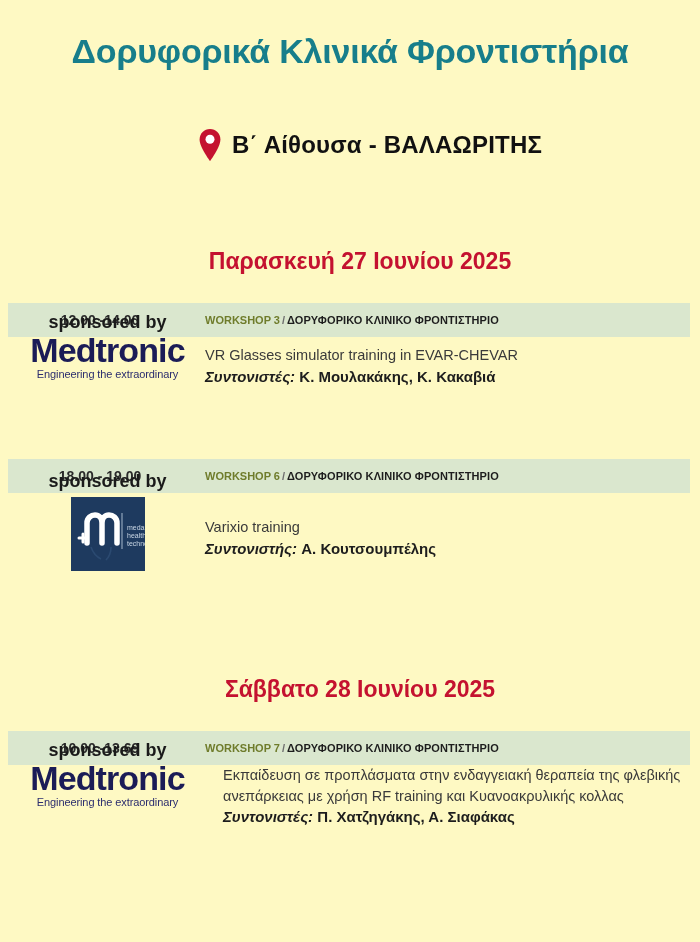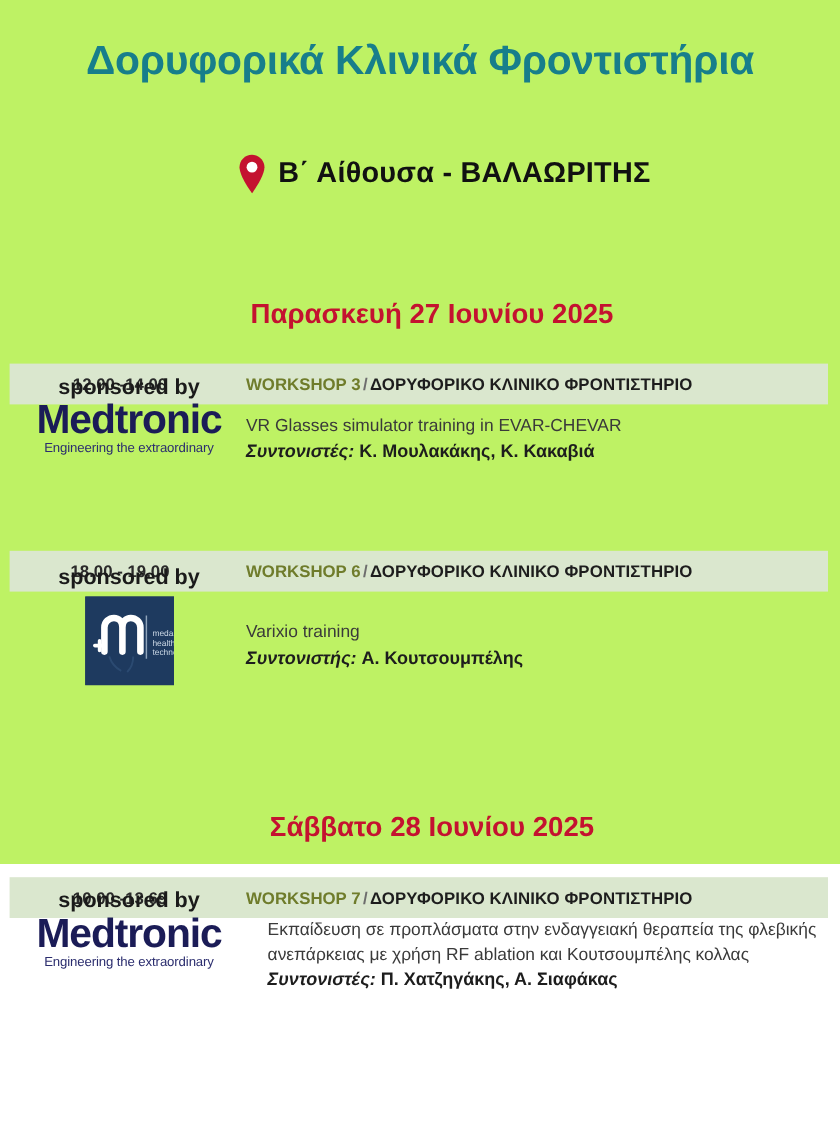--- a/index.html
+++ b/index.html
@@ -11,22 +11,22 @@
     width: 700px;
     height: 942px;
     position: relative;
     font-family: "Liberation Sans", "DejaVu Sans", sans-serif;
     overflow: hidden;
   }
 
   .page {
     position: relative;
     width: 700px;
-    height: 720px;
-    background: #bef264;
+    height: 942px;
+    background: #fef9c3;
   }
 
   
   .main-title {
     position: absolute;
     top: 32px;
     left: 0;
     width: 700px;
     text-align: center;
     font-size: 34px;
@@ -91,21 +91,21 @@
     font-size: 14px;
     font-weight: bold;
     color: #2a2a2a;
     white-space: nowrap;
   }
   .session-heading {
     position: absolute;
     left: 205px;
     height: 34px;
     line-height: 34px;
-    font-size: 14px;
+    font-size: 11px;
     font-weight: bold;
     white-space: nowrap;
   }
   .ws-num { color: #6F7C2B; }
   .ws-sep { color: #6d6d6d; font-weight: bold; padding: 0 2px; }
   .ws-kind { color: #1d1d1d; letter-spacing: 0.1px; }
 
   
   .sponsor {
     position: absolute;
@@ -228,18 +228,18 @@
       <div class="session-bar" style="position: absolute; top: 731px;"></div>
       <div class="session-time" style="position: absolute; top: 731px;">10.00 -13.69</div>
       <div class="session-heading" style="position: absolute; top: 731px;"><span class="ws-num">WORKSHOP 7</span><span class="ws-sep">/</span><span class="ws-kind">ΔΟΡΥΦΟΡΙΚΟ ΚΛΙΝΙΚΟ ΦΡΟΝΤΙΣΤΗΡΙΟ</span></div>
       <div class="sponsor" style="position: absolute; top: 740px;">
     <div class="sponsored-by">sponsored by</div>
     <div class="medtronic-name">Medtronic</div>
     <div class="medtronic-tag">Engineering the extraordinary</div>
       </div>
       <div class="session-desc" style="position: absolute; top: 765px; margin-left: 18px;">
         <div class="desc-line">Εκπαίδευση σε προπλάσματα στην ενδαγγειακή θεραπεία της φλεβικής</div>
-        <div class="desc-line">ανεπάρκειας με χρήση RF ablation και Κουτσουμπέλης κολλας</div>
+        <div class="desc-line">ανεπάρκειας με χρήση RF training και Κυανοακρυλικής κολλας</div>
         <div class="chair-line"><span class="chair-label">Συντονιστές:</span> <span class="chair-names">Π. Χατζηγάκης, Α. Σιαφάκας</span></div>
       </div>
     </div>
 
 </div>
 
 </body></html>

